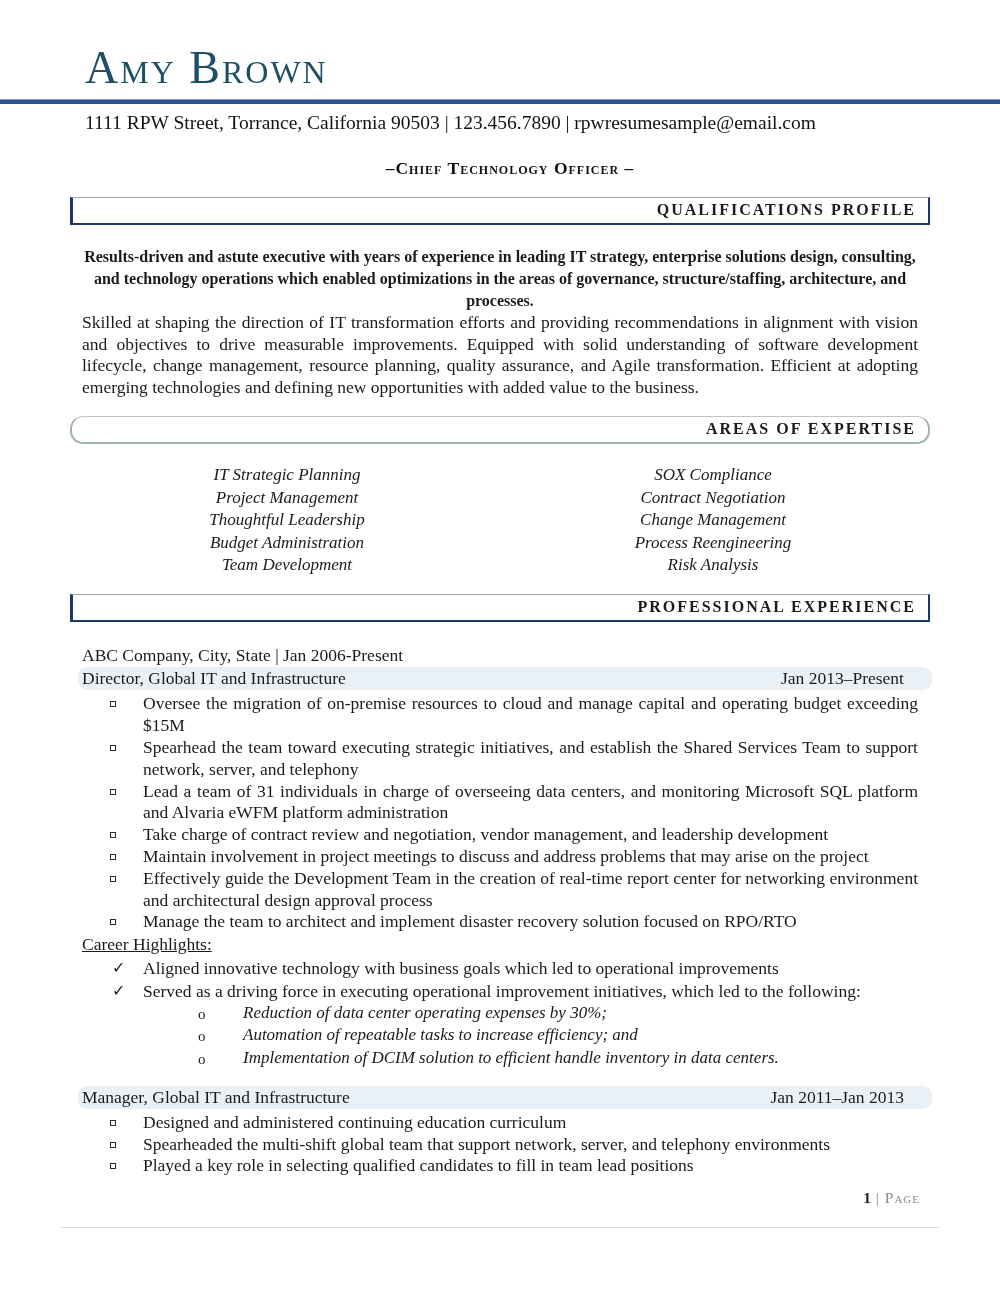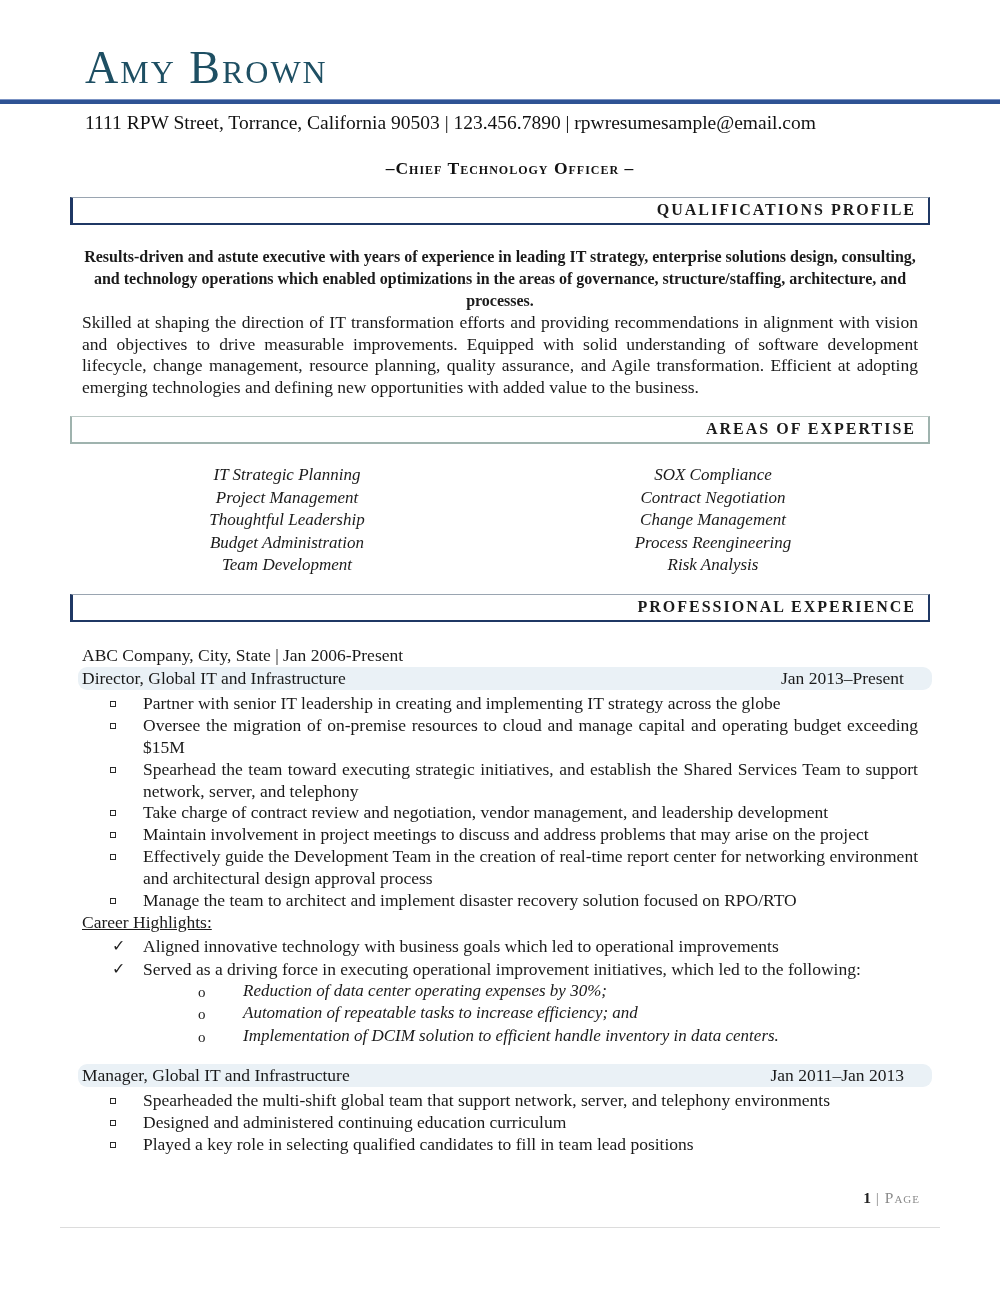--- a/index.html
+++ b/index.html
@@ -19,21 +19,21 @@
     font-variant:small-caps;letter-spacing:1px;color:#111;margin-left:20px;
   }
   
   .section-box{
     margin:18px 70px 0 70px;
     border:2px solid #1f3864;border-top:1px solid #9aa5b1;border-left-width:3px;
     padding:3px 12px 4px 12px;
     font-weight:bold;font-size:16px;letter-spacing:2px;color:#1b1b1b;
     text-transform:uppercase;background:#fff;text-align:right;
   }
-  .section-box.light{border-color:#9fb3ae;border-top-color:#bcc8c5;border-left-width:2px;}
+  .section-box.light{border-color:#9fb3ae;border-top-color:#bcc8c5;border-left-width:2px;border-radius:13px;}
   .section-box.experience{}
   
   .summary-bold{
     margin:21px 80px 0 80px;text-align:center;font-weight:bold;
     font-size:16px;line-height:22px;
   }
   .summary-body{
     margin:0 82px;text-align:justify;font-size:17.5px;line-height:21.6px;
   }
   
@@ -116,24 +116,24 @@
 
   <div class="section-box experience">PROFESSIONAL EXPERIENCE</div>
   <div class="company">ABC Company, City, State | Jan 2006-Present</div>
 
   <div class="role-row">
     <span>Director, Global IT and Infrastructure</span>
     <span>Jan 2013–Present</span>
   </div>
 
   <ul class="bullet-list">
-    <li><span class="sq"></span><span>Partner with senior IT leadership in creating and implementing IT strategy across the globe</span></li>
+    <li><span class="sq"></span></li>
     <li><span class="sq"></span><span>Oversee the migration of on-premise resources to cloud and manage capital and operating budget exceeding $15M</span></li>
     <li><span class="sq"></span><span>Spearhead the team toward executing strategic initiatives, and establish the Shared Services Team to support network, server, and telephony</span></li>
-    <li><span class="sq"></span></li>
+    <li><span class="sq"></span><span>Lead a team of 31 individuals in charge of overseeing data centers, and monitoring Microsoft SQL platform and Alvaria eWFM platform administration</span></li>
     <li><span class="sq"></span><span>Take charge of contract review and negotiation, vendor management, and leadership development</span></li>
     <li><span class="sq"></span><span>Maintain involvement in project meetings to discuss and address problems that may arise on the project</span></li>
     <li><span class="sq"></span><span>Effectively guide the Development Team in the creation of real-time report center for networking environment and architectural design approval process</span></li>
     <li><span class="sq"></span><span>Manage the team to architect and implement disaster recovery solution focused on RPO/RTO</span></li>
   </ul>
 
   <div class="career-label">Career Highlights:</div>
 
   <ul class="check-list">
     <li><span class="check">✓</span><span>Aligned innovative technology with business goals which led to operational improvements</span></li>
@@ -145,22 +145,22 @@
     <li><span class="o-mark">o</span><span>Automation of repeatable tasks to increase efficiency; and</span></li>
     <li><span class="o-mark">o</span><span>Implementation of DCIM solution to efficient handle inventory in data centers.</span></li>
   </ul>
 
   <div class="role-row second">
     <span>Manager, Global IT and Infrastructure</span>
     <span>Jan 2011–Jan 2013</span>
   </div>
 
   <ul class="bullet-list">
+    <li><span class="sq"></span><span>Designed and administered continuing education curriculum</span></li>
     <li><span class="sq"></span><span>Spearheaded the multi-shift global team that support network, server, and telephony environments</span></li>
-    <li><span class="sq"></span><span>Designed and administered continuing education curriculum</span></li>
     <li><span class="sq"></span><span>Played a key role in selecting qualified candidates to fill in team lead positions</span></li>
   </ul>
 
   <div class="footer-rule"></div>
   <div class="footer-text">
     <span class="num">1</span>
     <span class="sep">|</span>
     <span class="pg">Page</span>
   </div>
 

